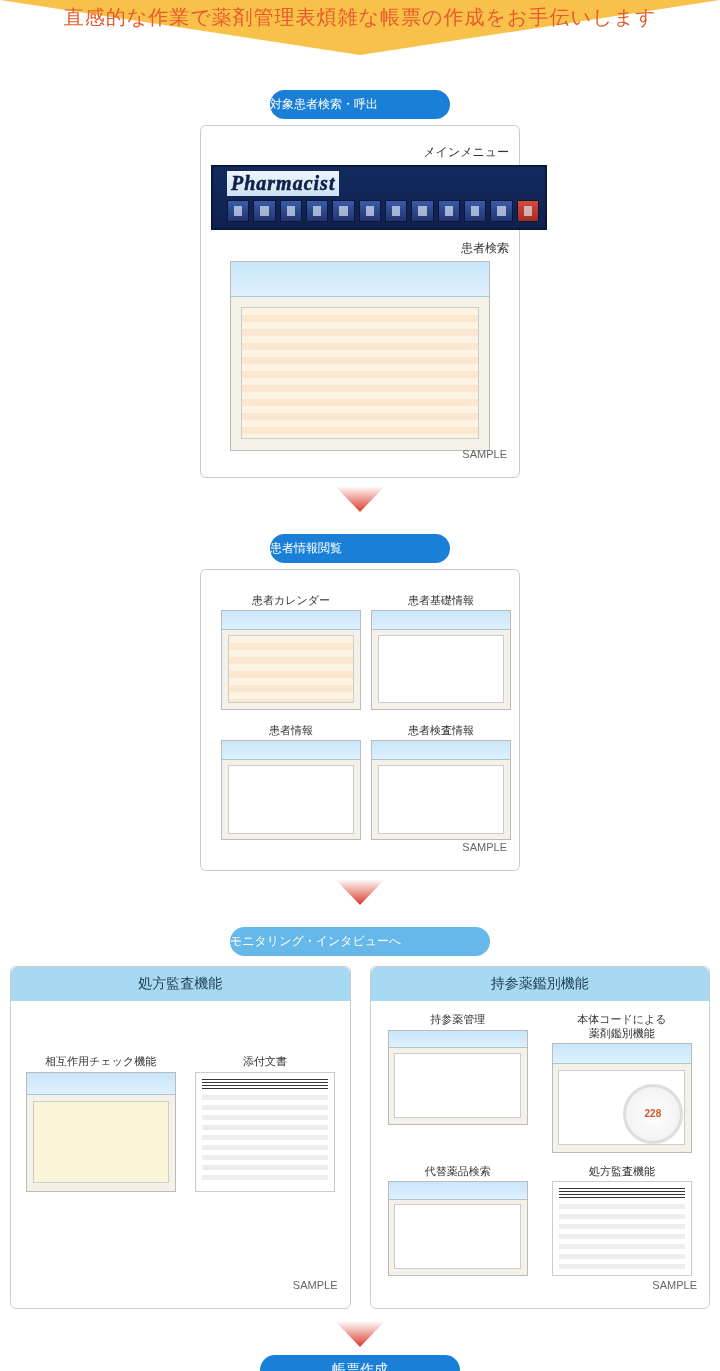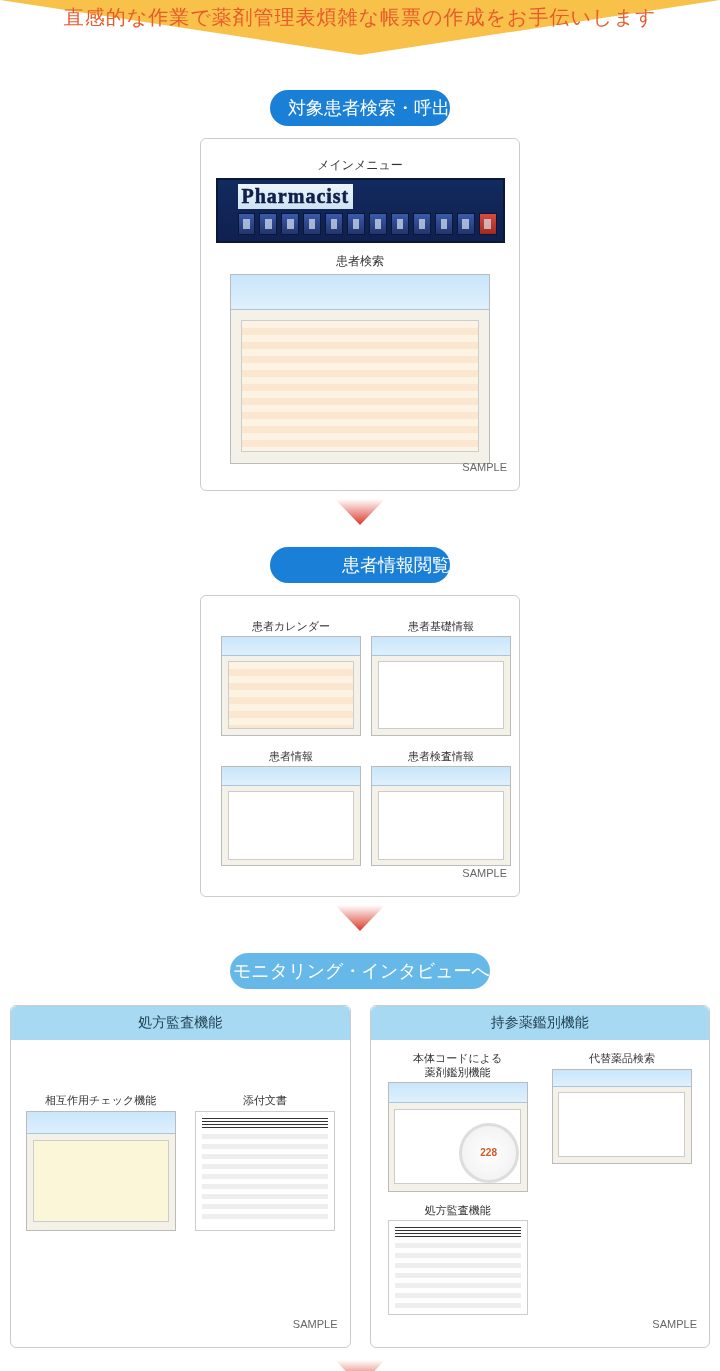--- a/index.html
+++ b/index.html
@@ -32,44 +32,44 @@
     text-align: center;
     font-size: 20px;
     font-weight: 500;
     color: #e85a2b;
     letter-spacing: 1px;
     z-index: 2;
   }
   .pill {
     display: block;
     width: 200px;
-    margin: 20px auto 12px auto;
+    margin: 20px auto 6px auto;
     padding: 6px 0;
     border-radius: 20px;
-    text-align: right;
-    font-size: 18px;
+    text-align: left;
+    font-size: 12px;
     color: #fff;
     background: #1a7fd6;
   }
   .pill.narrow { width: 180px; }
   .pill.wide { width: 260px; }
   .card {
     border: 1px solid #ccc;
     border-radius: 6px;
     background: #fff;
     position: relative;
     padding: 10px 10px 26px 10px;
   }
   .card-center {
     width: 320px;
     margin: 0 auto;
   }
   .subtitle {
     font-size: 12px;
-    text-align: center;
+    text-align: right;
     margin: 8px 0 4px 0;
     color: #333;
   }
   .sample-label {
     position: absolute;
     right: 12px;
     bottom: 17px;
     font-size: 11px;
     color: #666;
   }
@@ -94,25 +94,26 @@
       #fdf3e3 0, #fdf3e3 7px,
       #fbe7cf 7px, #fbe7cf 14px
     );
     border:1px solid #ccc;
   }
   .shot.form .lines {
     background: #fff;
   }
   
   .pharma-banner {
-    width: 289px;
+    width: 336px;
     margin: 4px auto 10px auto;
     background: linear-gradient(#122a5e, #102050);
     border: 2px solid #0a1838;
-    padding: 4px 6px 6px 20px;
+    padding: 4px 6px 6px 14px;
+    font-style: italic;
   }
   .pharma-title {
     font-family: Georgia, 'Times New Roman', serif;
     font-size: 20px;
     font-weight:700;
     color:#fff;
     background: linear-gradient(#eef5fb, #cde2f3);
     -webkit-text-stroke: 0.5px #0a1838;
     color:#102050;
     padding: 1px 4px;
@@ -299,20 +300,26 @@
         <div class="doc-shot"></div>
       </div>
     </div>
     <div class="sample-label">SAMPLE</div>
   </div>
 
   <div class="sec-card">
     <div class="sec-header">持参薬鑑別機能</div>
     <div class="four-grid">
       <div class="cell" style="display:flex;flex-direction:column;align-items:center;">
+        <div class="cell-label">持参薬管理</div>
+        <div class="shot form" style="width:140px;height:95px;">
+            <div class="lines"></div>
+          </div>
+      </div>
+      <div class="cell" style="display:flex;flex-direction:column;align-items:center;">
         <div class="cell-label" style="white-space:pre-line;">本体コードによる
 薬剤鑑別機能</div>
         <div class="shot form" style="width:140px;height:110px;position:relative;">
           <div class="lines"></div>
           <div class="gauge">
               <span>228</span>
             </div>
         </div>
       </div>
       <div class="cell" style="display:flex;flex-direction:column;align-items:center;">

